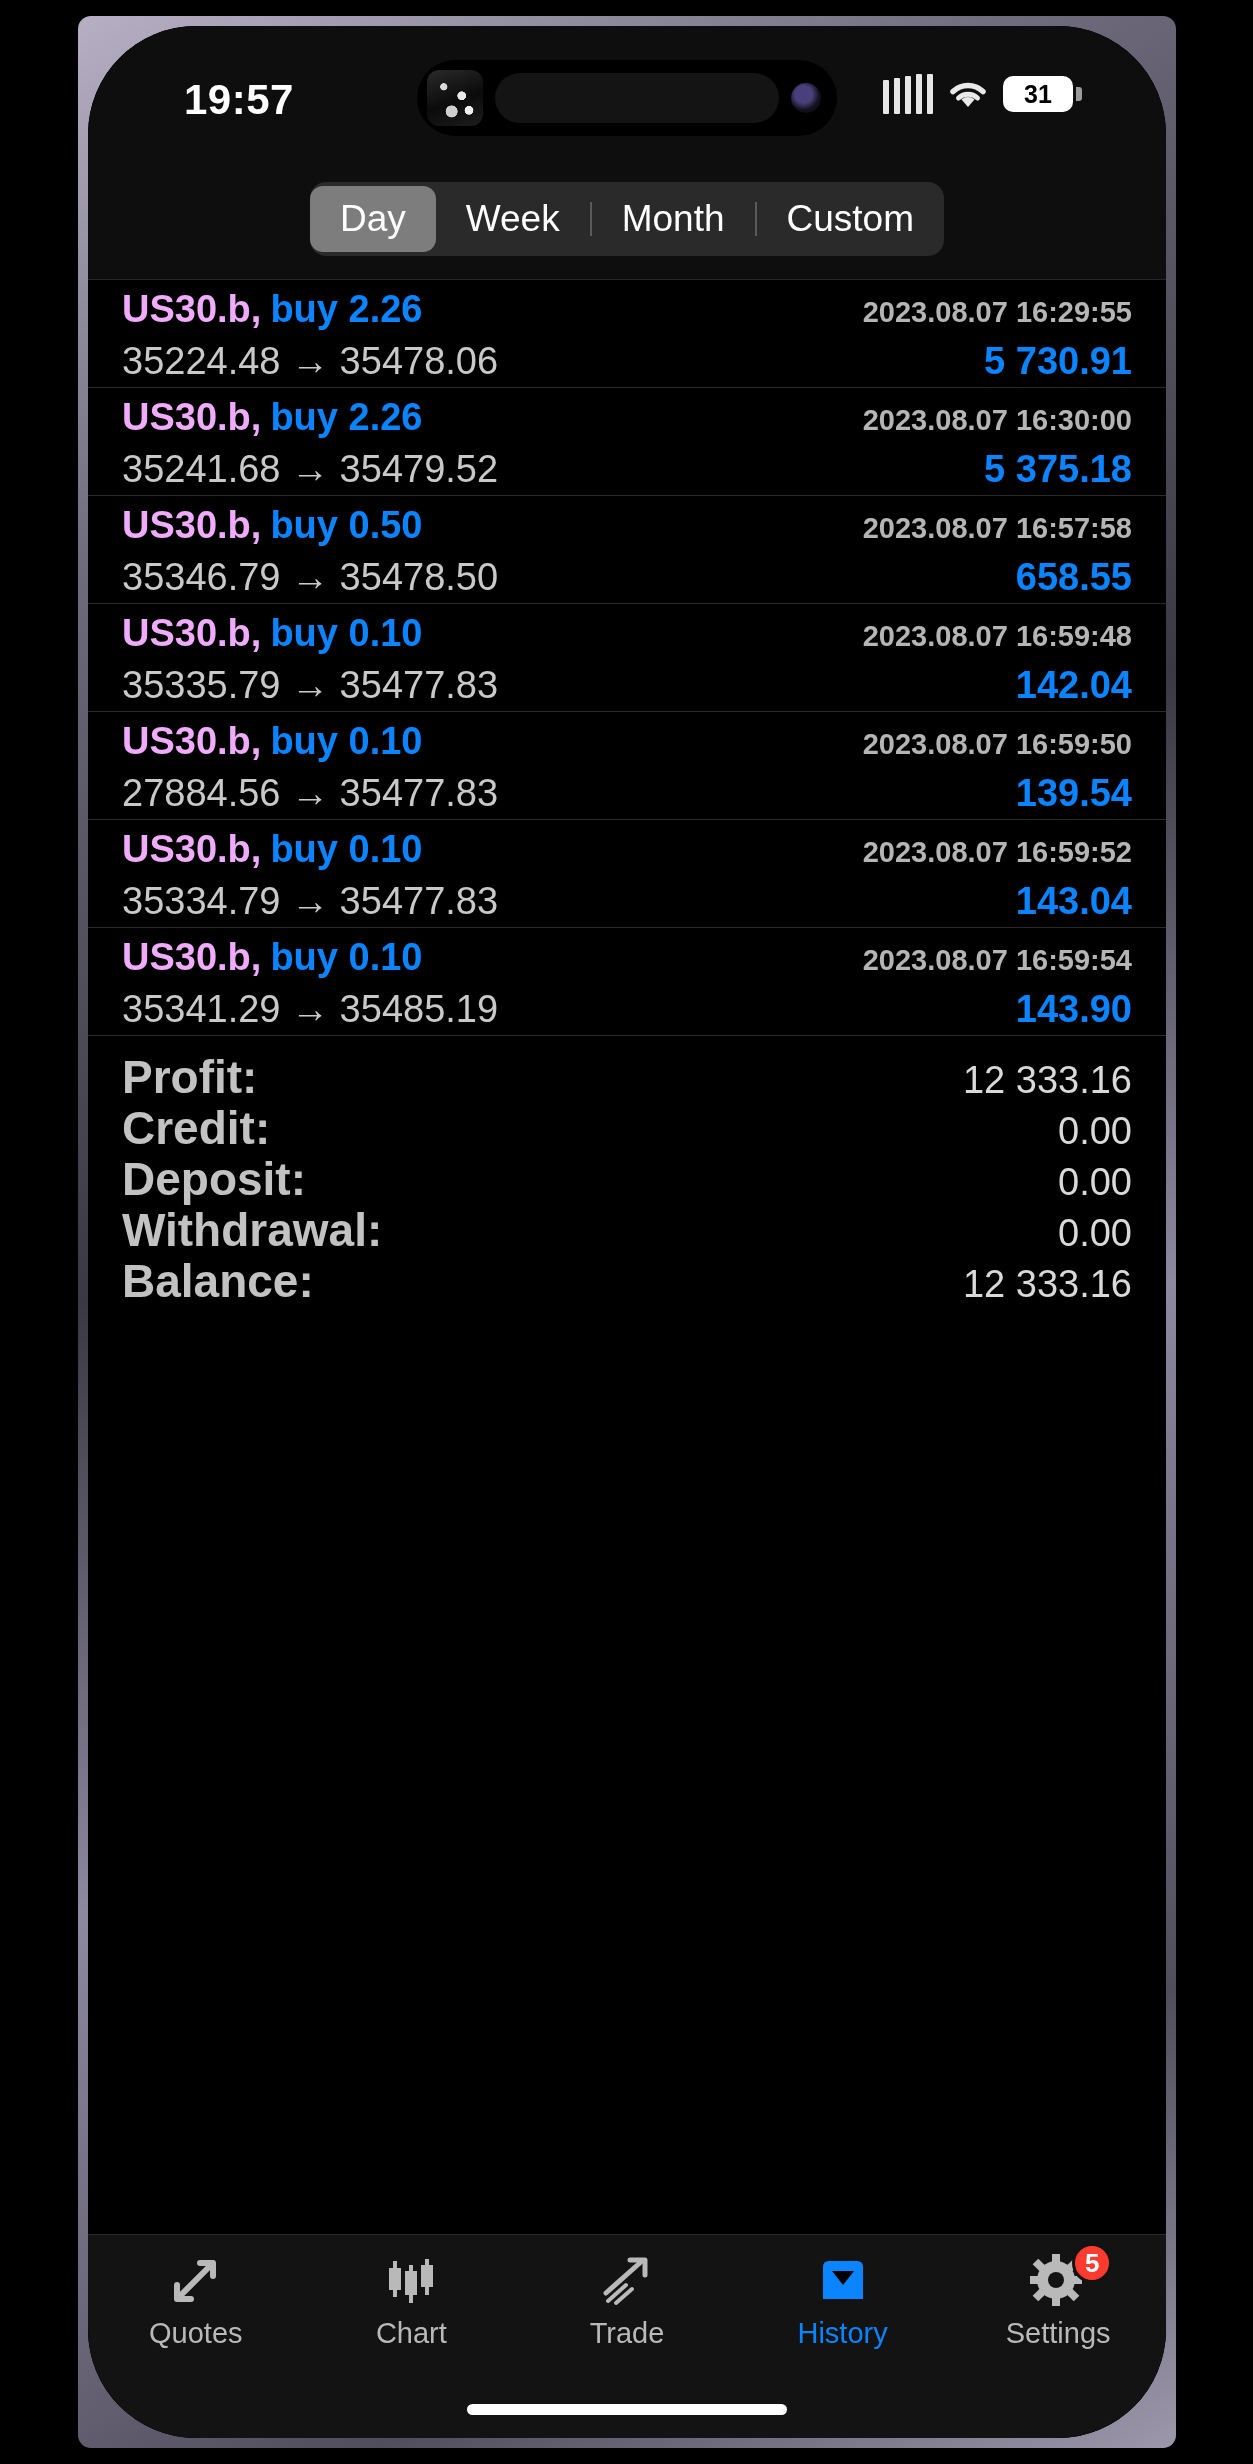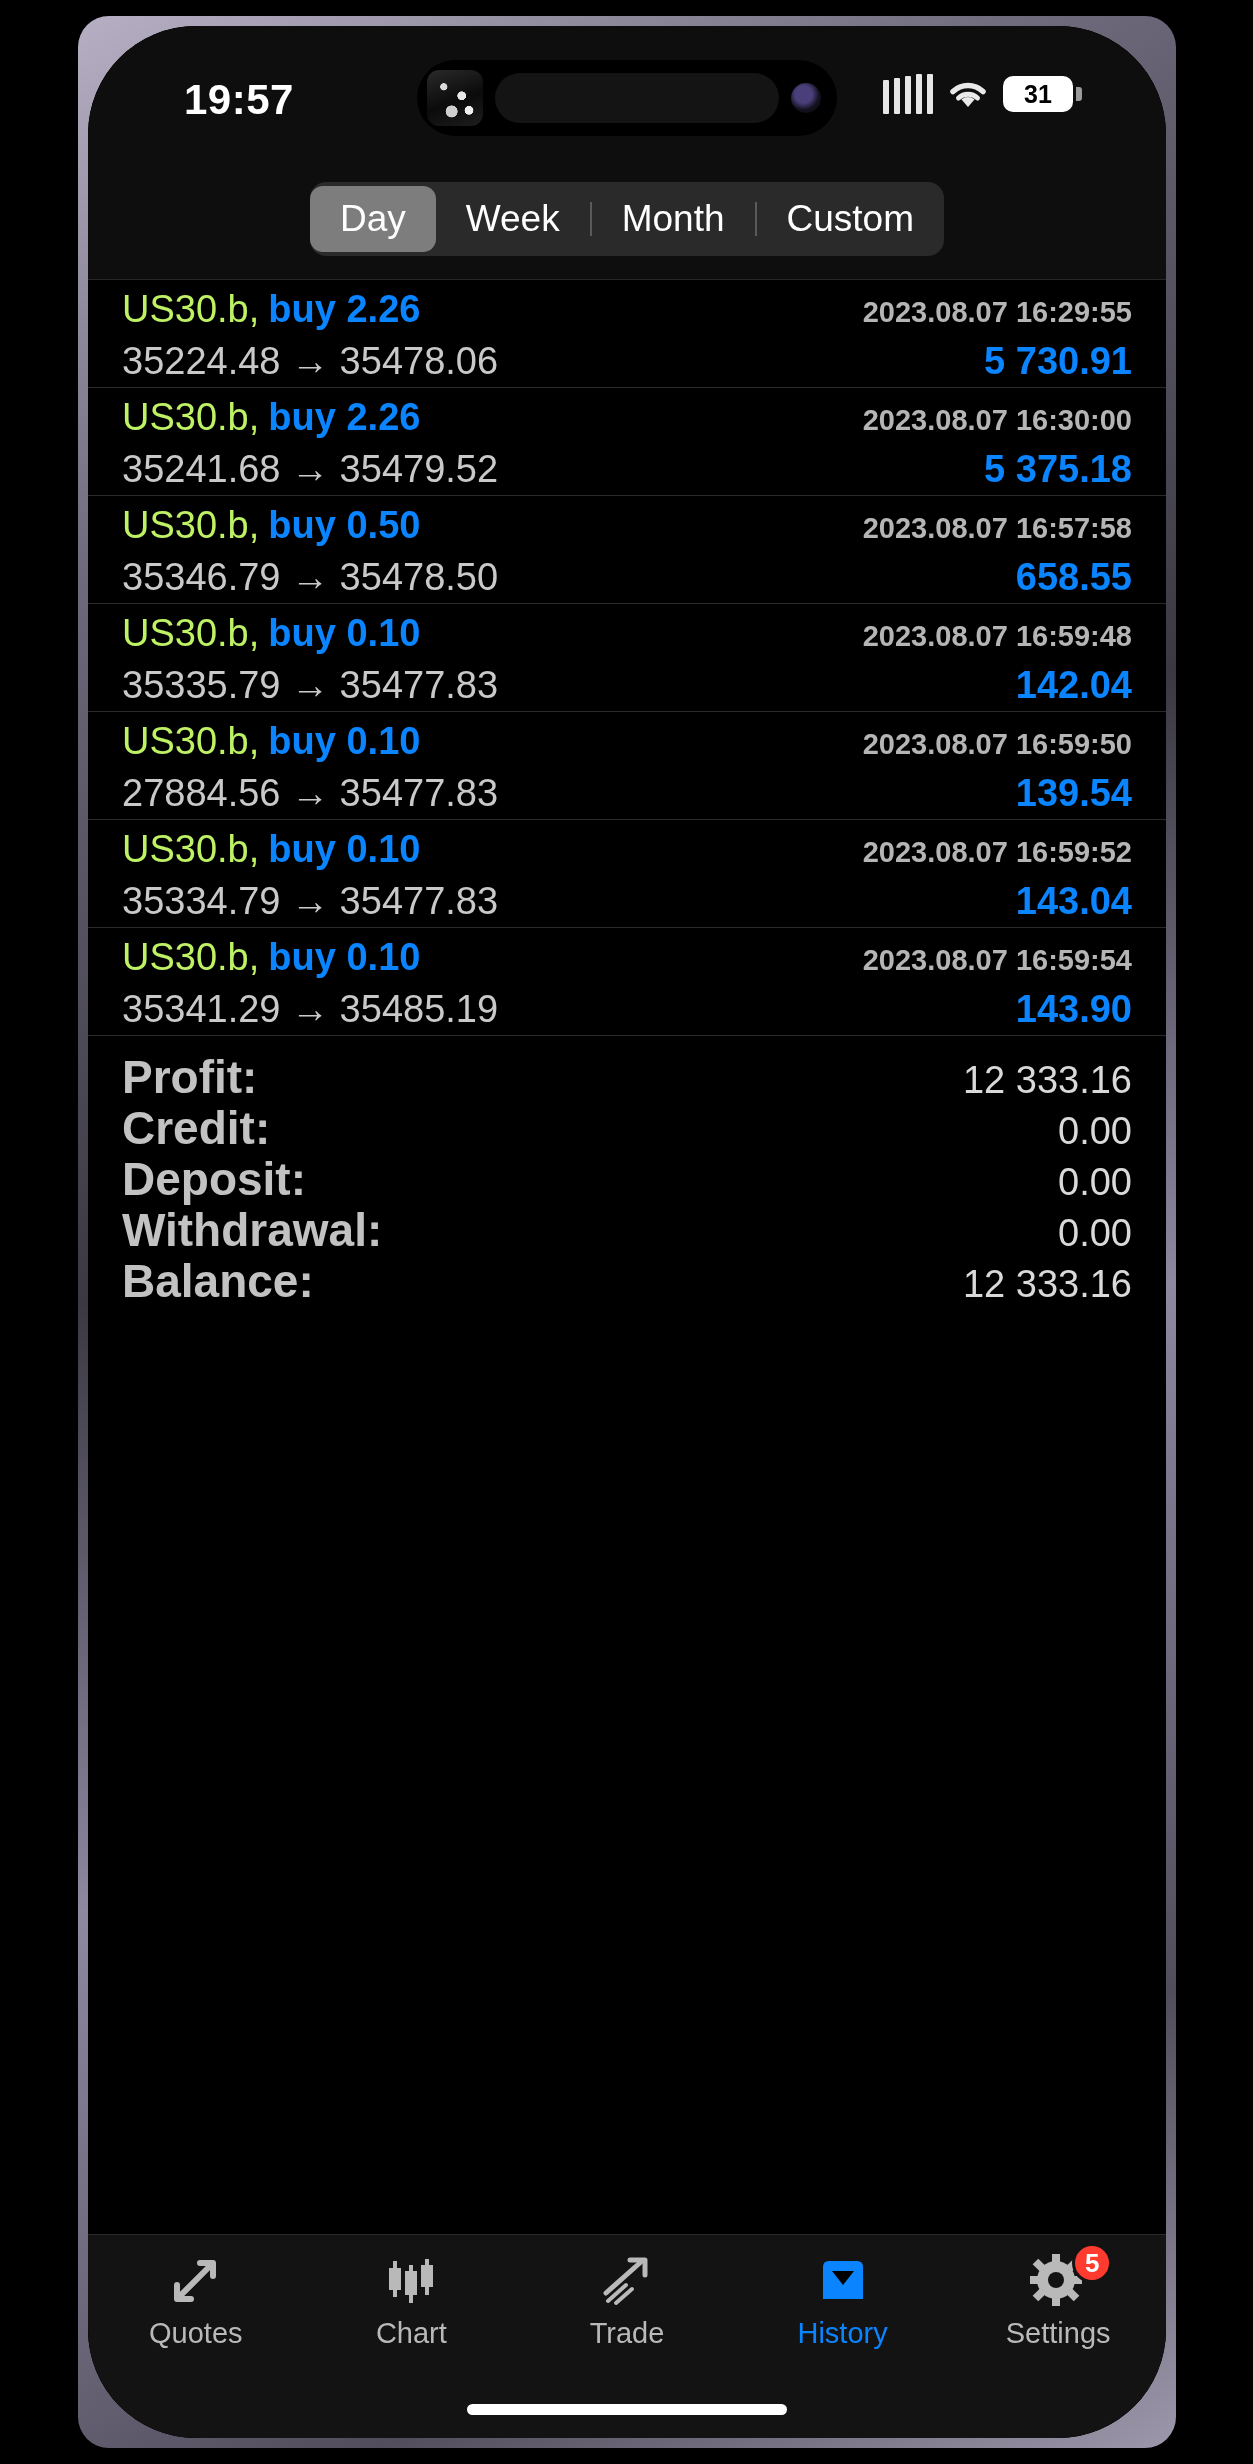--- a/index.html
+++ b/index.html
@@ -12,21 +12,21 @@
     overflow: hidden;
   }
 
   
   #phone-frame {
     position: absolute;
     left: 78px;
     top: 16px;
     width: 1098px;
     height: 2432px;
-    border-radius: 31px;
+    border-radius: 13px;
     background: linear-gradient(150deg,#b7b0c4 0%, #6f6a7c 18%, #3b3843 42%, #8e88a0 62%, #514d5c 85%, #9d97ab 100%);
     padding: 10px;
   }
   #phone-inner {
     position: absolute;
     left: 10px; top: 10px;
     width: 1078px; height: 2412px;
     border-radius: 108px;
     background: #000;
     overflow: hidden;
@@ -190,23 +190,23 @@
     border-bottom: 1px solid #2b2b2b;
   }
   .deal-line1, .deal-line2 {
     display: flex;
     justify-content: space-between;
     align-items: baseline;
   }
   .deal-line1 { height: 52px; }
   .deal-line2 { height: 50px; }
   .deal-symbol {
-    color: #bef264;
+    color: #f0abfc;
     font-size: 38px;
-    font-weight: normal;
+    font-weight: bold;
   }
   .deal-side {
     color: #0a84ff;
     font-size: 38px;
     font-weight: bold;
     margin-left: 9px;
   }
   .deal-time {
     color: #b5b5b5;
     font-size: 29px;

